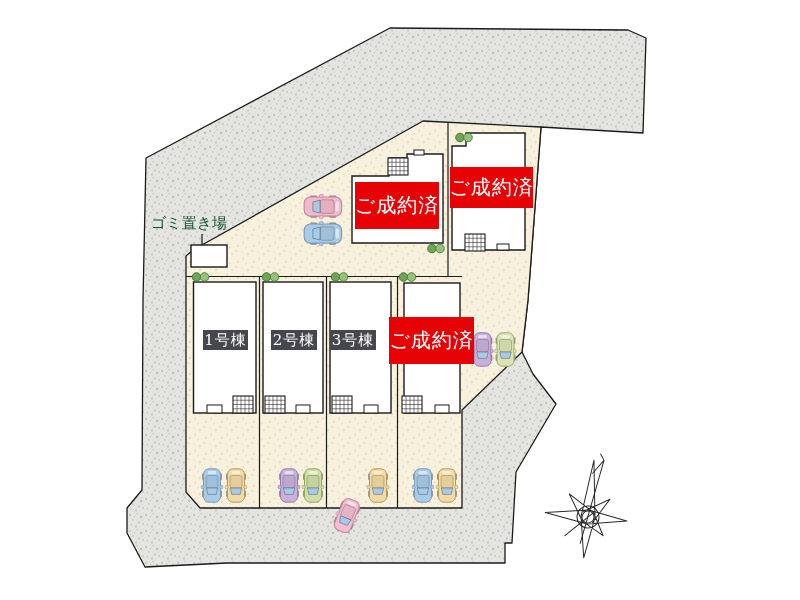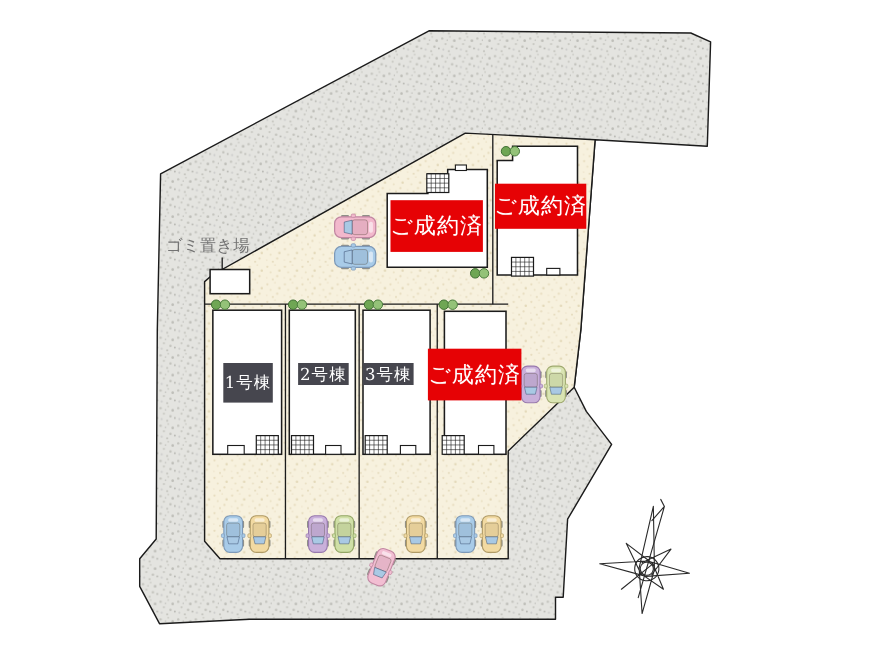--- a/index.html
+++ b/index.html
@@ -3,29 +3,29 @@
 <meta charset="utf-8">
 <style>
   html,body{margin:0;padding:0;background:#ffffff;}
   .stage{
     position:relative;width:800px;height:600px;background:#ffffff;overflow:hidden;
     font-family:"DejaVu Serif","Liberation Serif",serif;
   }
   .stage svg{position:absolute;left:0;top:0;}
   .lbl{position:absolute;display:flex;align-items:center;justify-content:center;
        box-sizing:border-box;white-space:nowrap;}
-  .garbage-lbl{left:151px;top:213px;width:74px;height:20px;font-size:15px;color:#737373;
+  .garbage-lbl{left:151px;top:213px;width:74px;height:20px;font-size:15px;color:#14532d;
        letter-spacing:0px;justify-content:flex-start;}
   .sold-badge{background:#e60205;color:#ffffff;font-size:20px;letter-spacing:1px;
        text-shadow:0 0 1px rgba(255,255,255,.25);}
   .badge-a{left:355px;top:182px;width:84px;height:47px;}
   .badge-b{left:450px;top:167px;width:83px;height:41px;}
   .badge-c{left:389px;top:317px;width:85px;height:47px;}
   .num-badge{background:#46464e;color:#ffffff;font-size:15px;letter-spacing:1px;}
-  .num-1{left:203px;top:330px;width:45px;height:36px;}
+  .num-1{left:203px;top:330px;width:45px;height:20px;}
   .num-2{left:271px;top:330px;width:46px;height:20px;}
   .num-3{left:330px;top:330px;width:46px;height:20px;}
 </style>
 </head>
 <body>
 
 <div class="stage">
 
 <svg width="800" height="600" viewBox="0 0 800 600">
   <defs>

